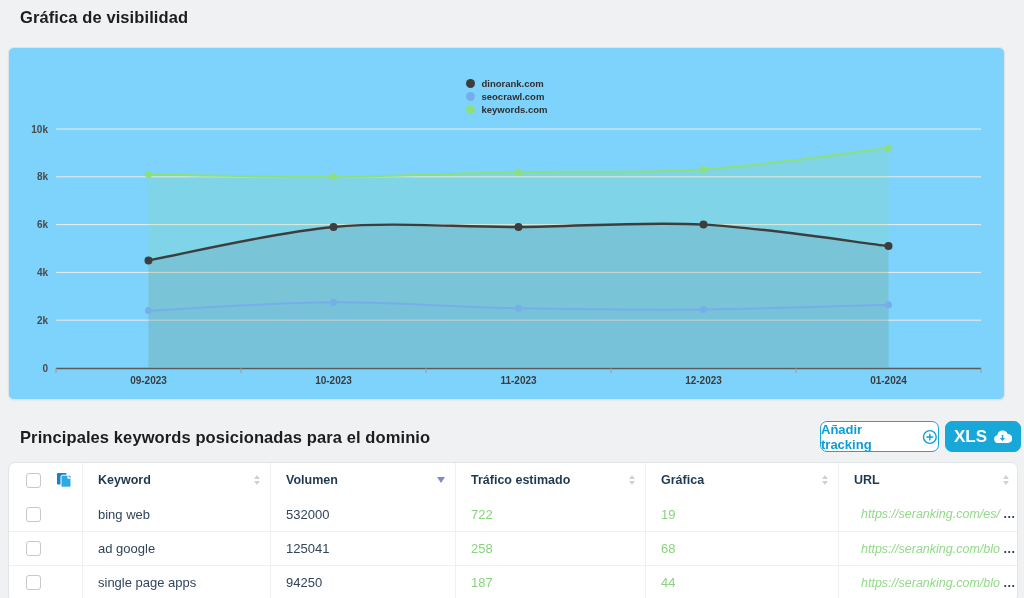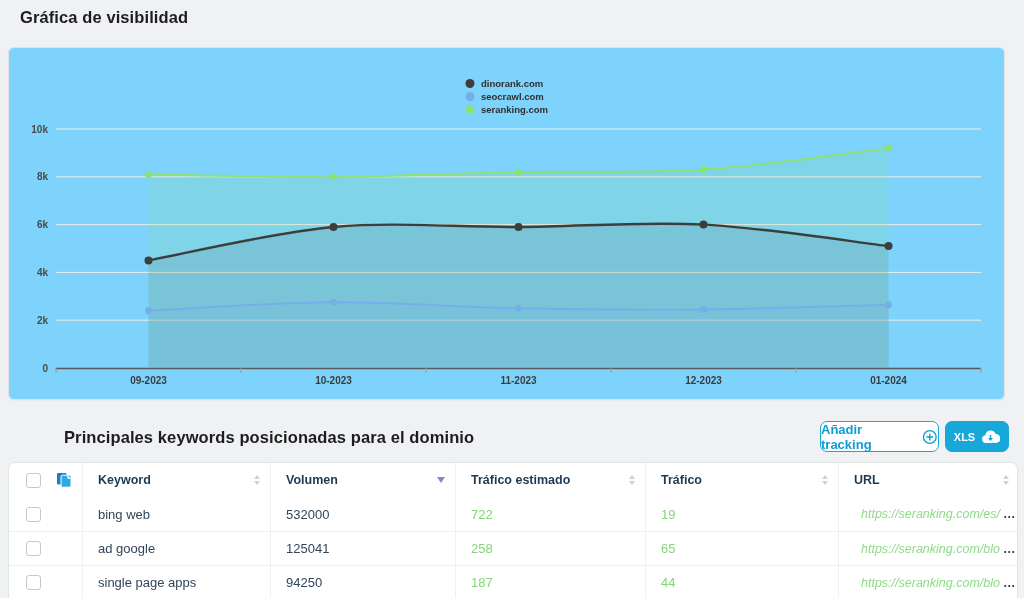--- a/index.html
+++ b/index.html
@@ -8,21 +8,21 @@
     position:relative; overflow:hidden;
     background:#eff1f2;
     font-family:"Liberation Sans", sans-serif;
   }
   .section-title {
     position:absolute; left:20px;
     font-size:16.5px; font-weight:bold; color:#1d1d1f;
     letter-spacing:.1px;
   }
   #chart-title { top:8px; }
-  #keywords-title { top:428px;margin-left:44px; }
+  #keywords-title { top:428px; }
 
   
   .chart-card {
     position:absolute; left:8px; top:47px; width:997px; height:353px;
     background:#7dd3fc; border:1px solid #dfe4e4; border-radius:6px;
     box-shadow:0 1px 2px rgba(0,0,0,.04);
   }
   .chart-card svg { position:absolute; left:0; top:0; }
   .legend {
     position:absolute; top:30px; left:50%; transform:translateX(-50%);
@@ -33,22 +33,22 @@
   .legend-label { font-size:9.5px; font-weight:bold; color:#2f2f2f; }
 
   
   .btn { position:absolute; top:421px; height:31px; display:flex; align-items:center;
          border-radius:7px; cursor:pointer; font-weight:bold; }
   #add-tracking-btn {
     left:820px; width:119px; justify-content:flex-end; gap:8px;
     background:#fff; border:1.5px solid #18a7d9; color:#0e9cd4; font-size:13px;
   }
   #xls-btn {
-    left:945px; width:64px; justify-content:center; gap:6px;
-    background:#18a7d9; border:1.5px solid #18a7d9; color:#fff; font-size:11px;
+    left:945px; width:76px; justify-content:center; gap:6px;
+    background:#18a7d9; border:1.5px solid #18a7d9; color:#fff; font-size:17px;
   }
 
   
   .table-card {
     position:absolute; left:8px; top:462px; width:1010px; height:140px;
     background:#fff; border:1px solid #e0e5e6; border-radius:7px;
     overflow:hidden;
   }
   .tr { display:grid; grid-template-columns:74px 188px 185px 190px 193px 180px; height:34px; }
   .tr + .tr { border-top:1px solid #eef1f2;text-align:right; }
@@ -84,21 +84,21 @@
       <div class="legend-item">
         <span class="legend-dot" style="background: rgb(61, 61, 61);"></span>
         <span class="legend-label">dinorank.com</span>
       </div>
       <div class="legend-item">
         <span class="legend-dot" style="background: rgb(118, 174, 234);"></span>
         <span class="legend-label">seocrawl.com</span>
       </div>
       <div class="legend-item">
         <span class="legend-dot" style="background: rgb(140, 224, 122);"></span>
-        <span class="legend-label">seranking.com</span>
+        <span class="legend-label">keywords.com</span>
       </div>
     </div>
   <svg id="chart-svg" width="997" height="353" viewBox="0 0 997 353">
       <text x="39" y="323.5" text-anchor="end" font-size="10" font-weight="bold" fill="#4a4a4a" font-family="Liberation Sans, sans-serif">0</text>
       <line x1="47" y1="272.2" x2="972" y2="272.2" stroke="#ededed" stroke-width="1"></line>
       <text x="39" y="275.7" text-anchor="end" font-size="10" font-weight="bold" fill="#4a4a4a" font-family="Liberation Sans, sans-serif">2k</text>
       <line x1="47" y1="224.4" x2="972" y2="224.4" stroke="#ededed" stroke-width="1"></line>
       <text x="39" y="227.9" text-anchor="end" font-size="10" font-weight="bold" fill="#4a4a4a" font-family="Liberation Sans, sans-serif">4k</text>
       <line x1="47" y1="176.6" x2="972" y2="176.6" stroke="#ededed" stroke-width="1"></line>
       <text x="39" y="180.1" text-anchor="end" font-size="10" font-weight="bold" fill="#4a4a4a" font-family="Liberation Sans, sans-serif">6k</text>
@@ -183,21 +183,21 @@
       <span class="sort-desc"></span>
     </div>
     <div class="th">
       <span>Tráfico estimado</span>
       <span class="sort-neutral">
           <i class="up"></i>
           <i class="down"></i>
         </span>
     </div>
     <div class="th">
-      <span>Tráfico</span>
+      <span>Gráfica</span>
       <span class="sort-neutral">
           <i class="up"></i>
           <i class="down"></i>
         </span>
     </div>
     <div class="th">
       <span>URL</span>
       <span class="sort-neutral">
           <i class="up"></i>
           <i class="down"></i>
@@ -223,21 +223,21 @@
           <span class="url-ellipsis">…</span>
         </div>
       </div>
       <div class="tr">
         <div class="td td-check">
           <span class="checkbox"></span>
         </div>
         <div class="td">ad google</div>
         <div class="td">125041</div>
         <div class="td green">258</div>
-        <div class="td green">65</div>
+        <div class="td green">68</div>
         <div class="td url-cell">
           <svg width="14" height="14" viewBox="0 0 14 14">
             <path d="M11.5 8v3.2a1.3 1.3 0 0 1-1.3 1.3H2.8a1.3 1.3 0 0 1-1.3-1.3V3.8a1.3 1.3 0 0 1 1.3-1.3H6" fill="none" stroke="#2e9fd4" stroke-width="1.5" stroke-linecap="round"></path>
             <path d="M8.6 1.6h3.8v3.8" fill="none" stroke="#2e9fd4" stroke-width="1.5" stroke-linecap="round"></path>
             <path d="M12.2 1.8 L7 7" fill="none" stroke="#2e9fd4" stroke-width="1.5" stroke-linecap="round"></path>
           </svg>
           <span class="url-text">https://seranking.com/blo</span>
           <span class="url-ellipsis">…</span>
         </div>
       </div>

